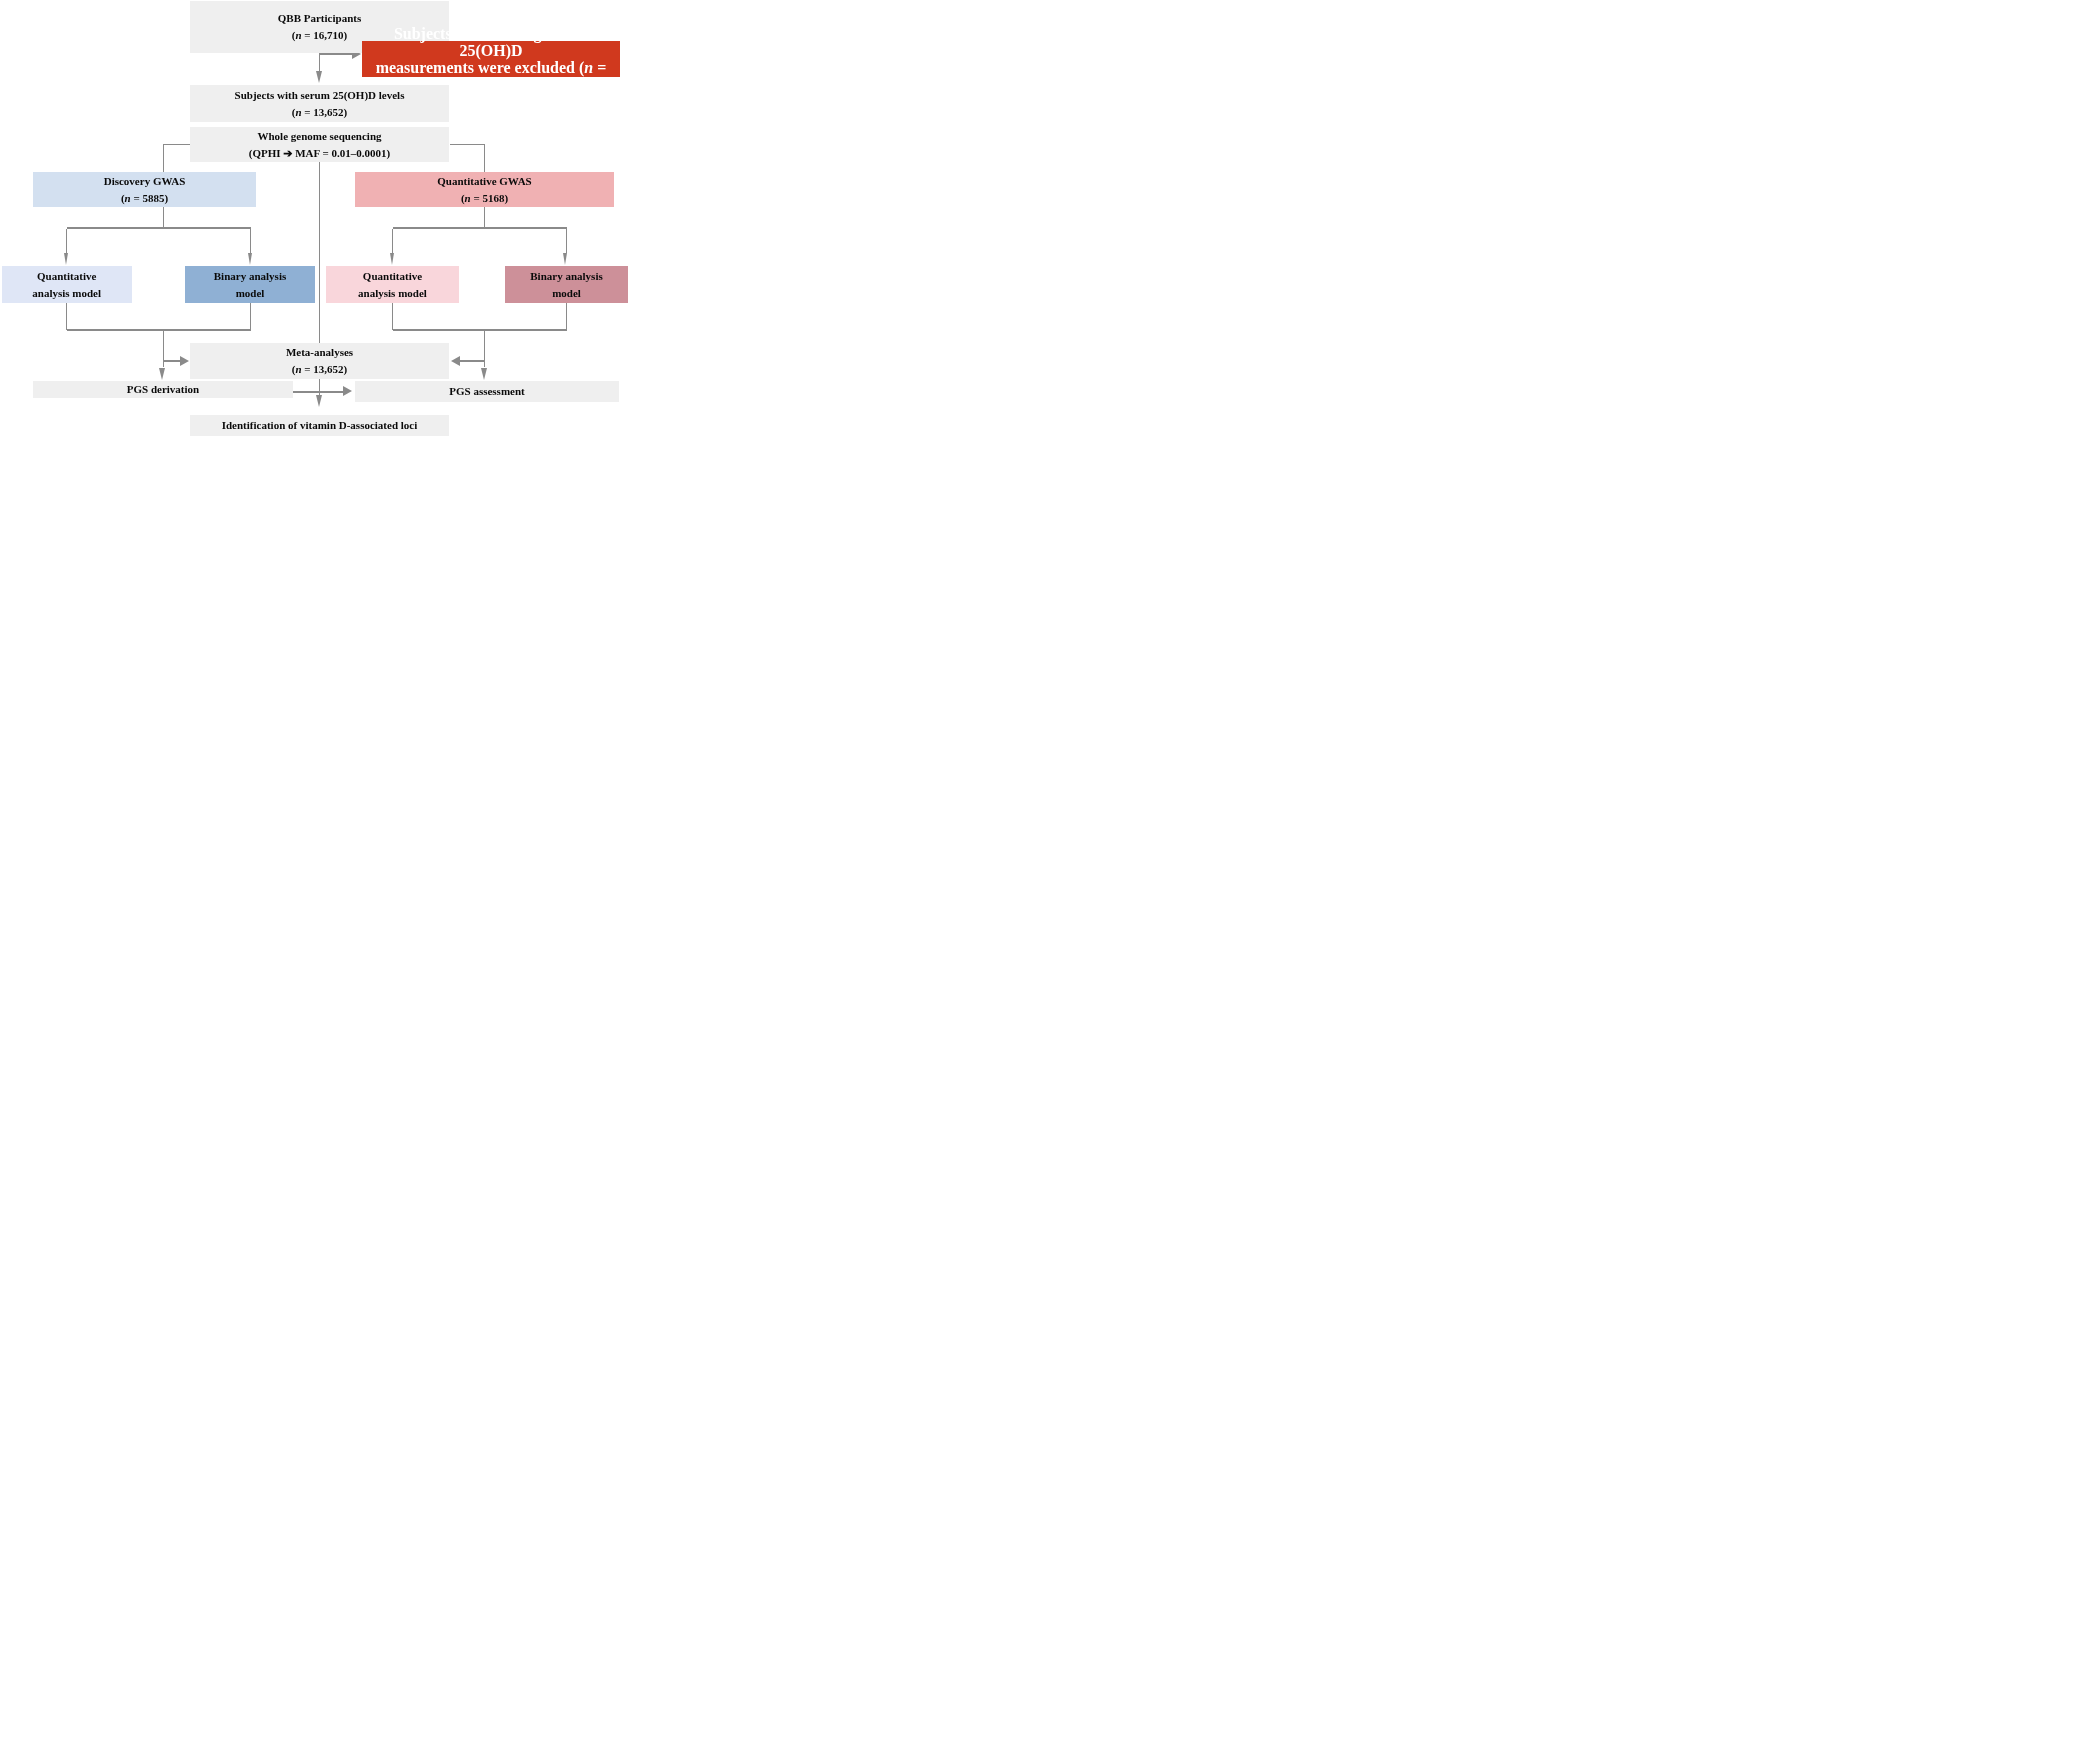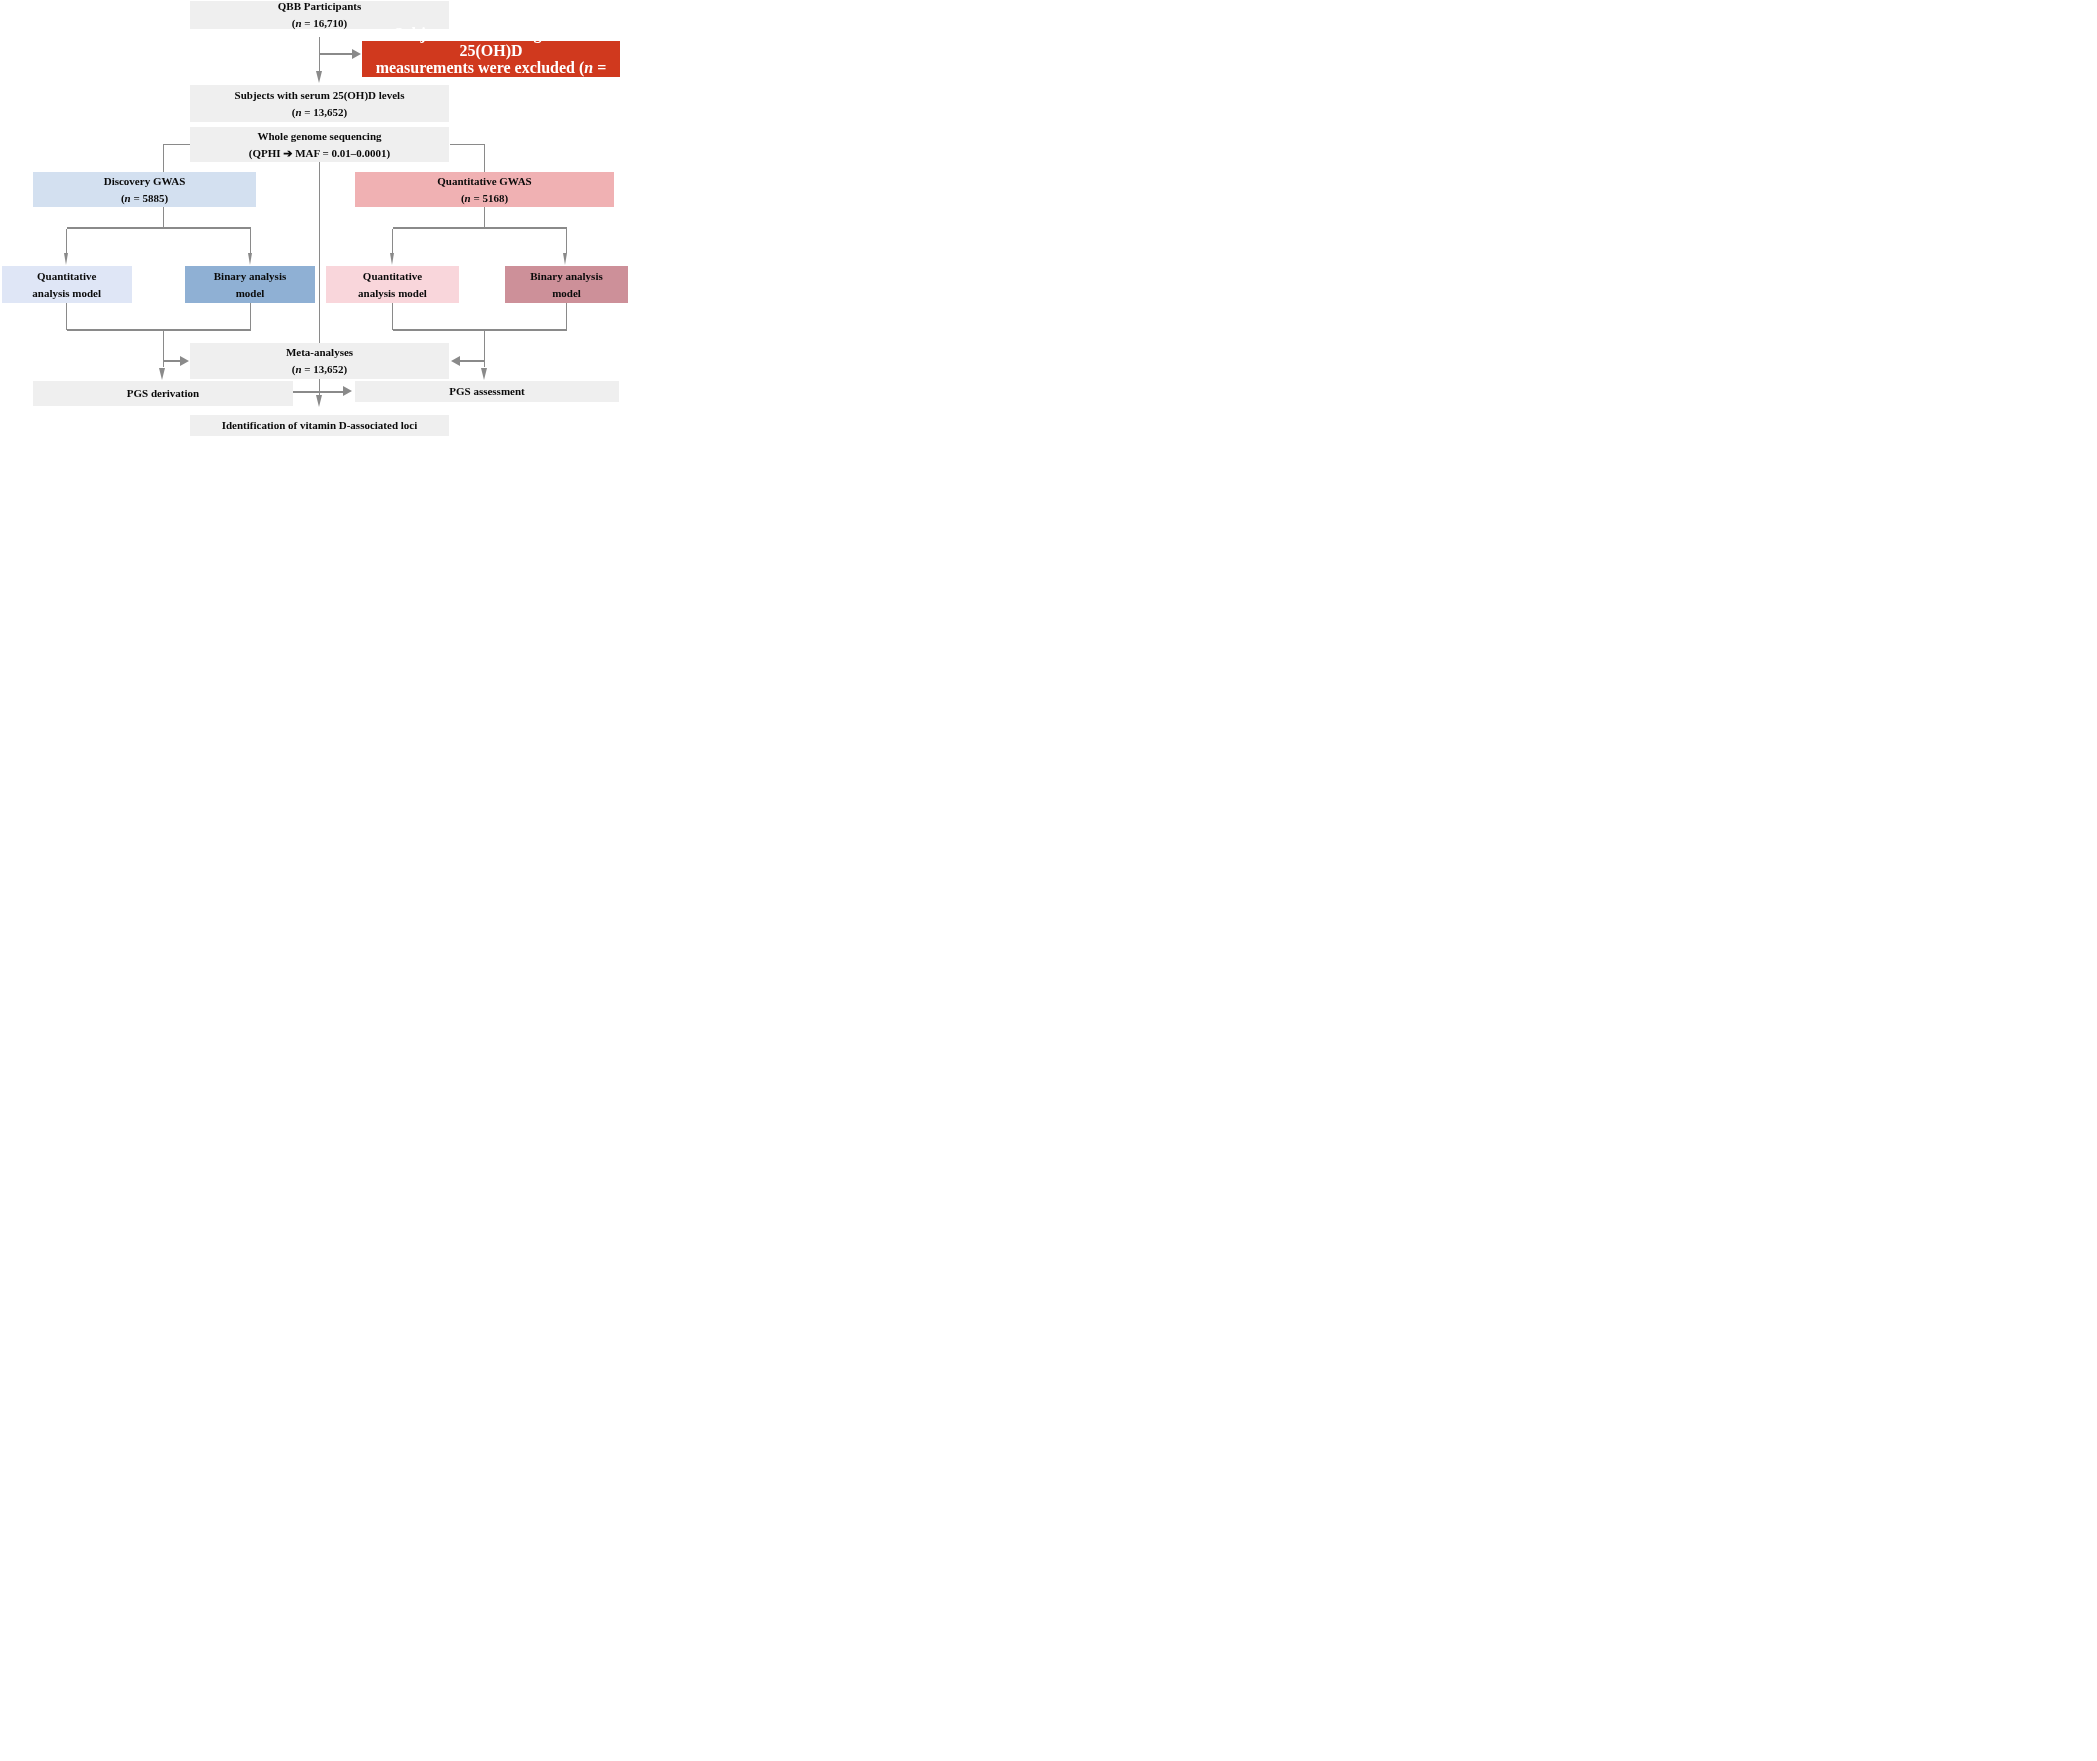--- a/index.html
+++ b/index.html
@@ -87,21 +87,21 @@
   <div class="vline" style="left:566px;top:303px;height:27px"></div>
   <div class="hbar" style="left:393px;top:329px;width:174px"></div>
   <div class="vline" style="left:484px;top:331px;height:36px"></div>
   <div class="ah ah-down-big" style="left:481px;top:368px"></div>
   <div class="hbar" style="left:460px;top:360px;width:25px"></div>
   <div class="ah ah-left" style="left:451px;top:356px"></div>
 
   <div class="hbar" style="left:293px;top:391px;width:50px"></div>
   <div class="ah ah-right" style="left:343px;top:386px"></div>
 
-  <div class="box gray" style="left:190px;top:1.3px;width:259px;height:28px">
+  <div class="box gray" style="left:190px;top:1.3px;width:259px;height:52px">
     <div>QBB Participants</div>
     <div><span>(</span><span class="it">n</span><span> = 16,710)</span></div>
   </div>
 
   <div class="box red" style="left:362px;top:41px;width:258px;height:36px">
     <div>Subjects with missing serum 25(OH)D</div>
     <div><span>measurements were excluded (</span><span class="it">n</span><span> = 156)</span></div>
   </div>
 
   <div class="box gray" style="left:190px;top:85px;width:259px;height:37px">
@@ -142,21 +142,21 @@
   <div class="box binr" style="left:505px;top:266px;width:123px;height:37px">
     <div>Binary analysis</div>
     <div>model</div>
   </div>
 
   <div class="box gray" style="left:190px;top:343px;width:259px;height:36px">
     <div>Meta-analyses</div>
     <div><span>(</span><span class="it">n</span><span> = 13,652)</span></div>
   </div>
 
-  <div class="box gray single" style="left:33px;top:381px;width:260px;height:25px">
+  <div class="box gray single" style="left:33px;top:381px;width:260px;height:17px">
     <div>PGS derivation</div>
   </div>
 
   <div class="box gray single" style="left:355px;top:381px;width:264px;height:21.4px">
     <div>PGS assessment</div>
   </div>
 
   <div class="box gray single" style="left:190px;top:415px;width:259px;height:21px">
     <div>Identification of vitamin D-associated loci</div>
   </div>

